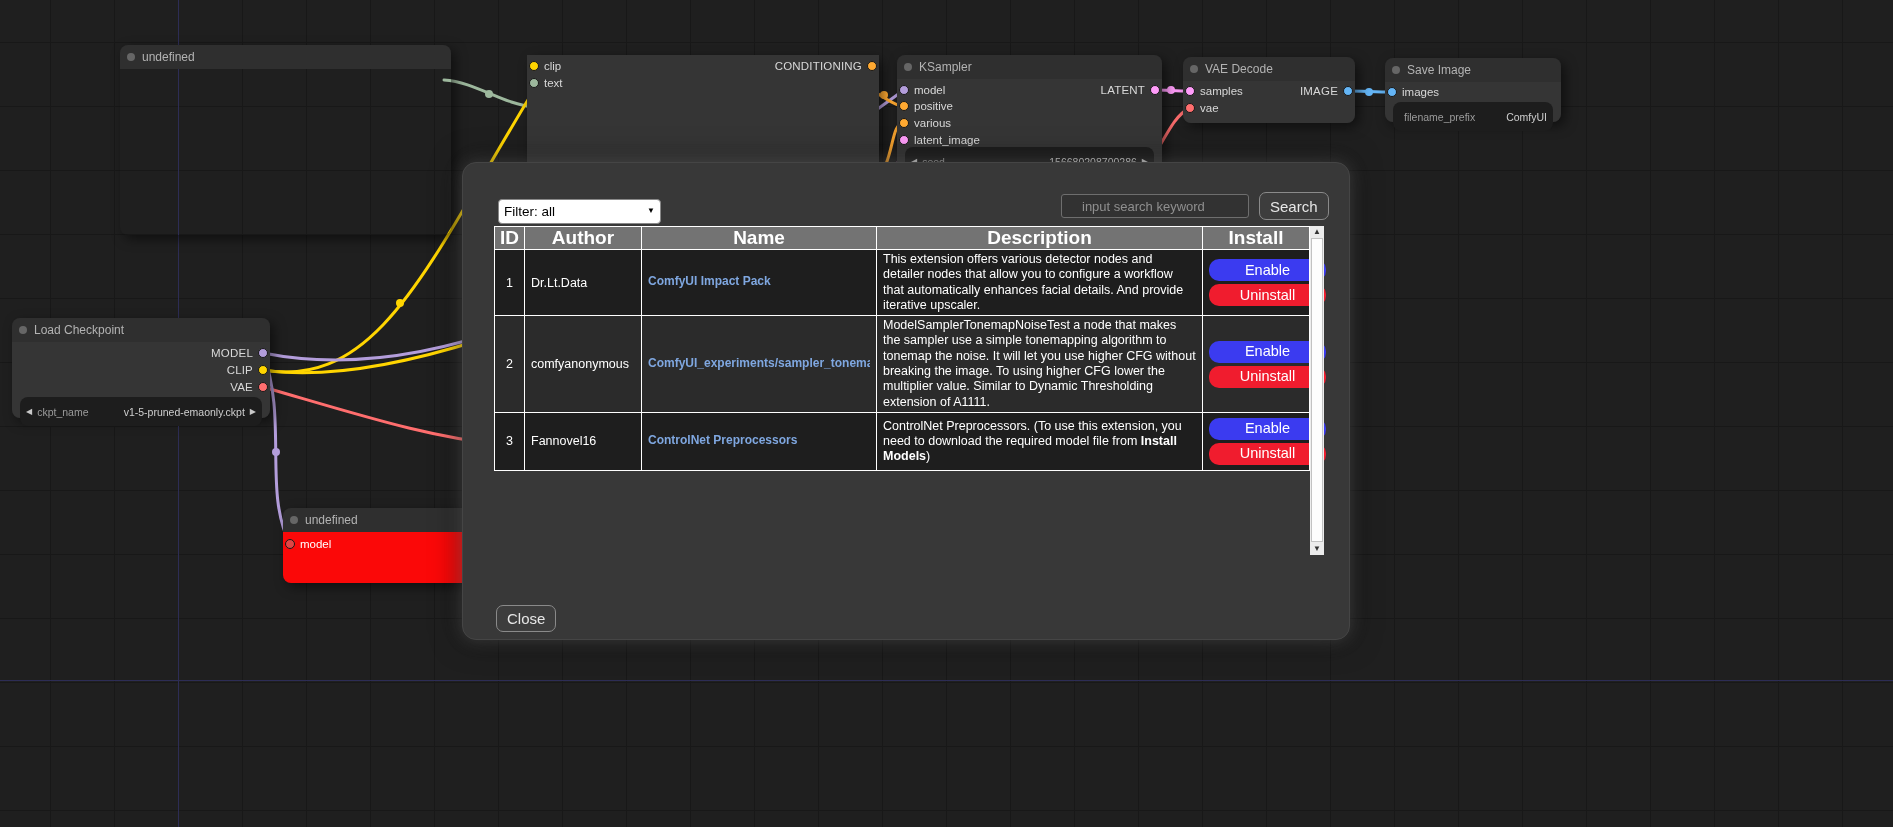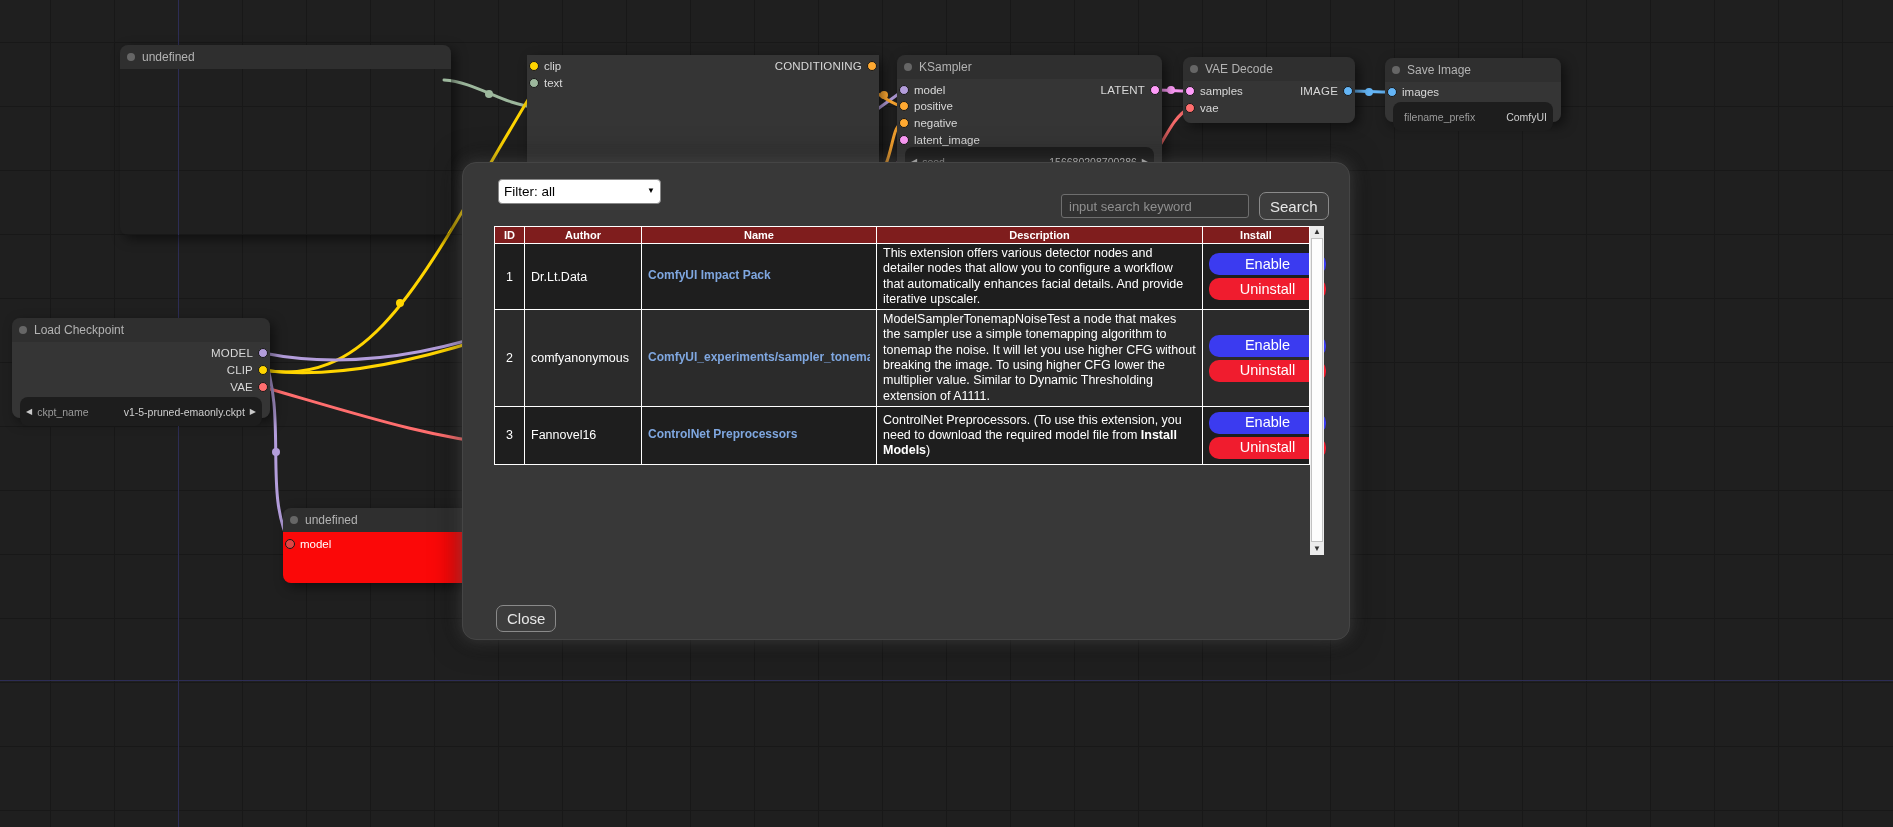--- a/index.html
+++ b/index.html
@@ -53,38 +53,38 @@
     display:flex;align-items:center;font-size:10.5px;color:#aaa;padding:0 6px;}
   .widget .arr{color:#c9c9c9;font-size:8px;line-height:15px;}
   .widget .wlabel{margin:0 5px;color:#9b9b9b;}
   .widget .wvalue{margin-left:auto;margin-right:5px;color:#cfcfcf;}
   .widget.noarrow .wvalue{margin-right:0;}
 
   
   .dialog{position:absolute;left:462px;top:162px;width:888px;height:478px;z-index:10;
     background:#383838;border-radius:14px;border:1px solid #454545;
     box-shadow:0 0 18px rgba(210,210,210,.22), 0 0 30px rgba(0,0,0,.55);}
-  .filter-wrap{position:absolute;left:35px;top:16px;width:163px;height:25px;}
+  .filter-wrap{position:absolute;left:35px;top:36px;width:163px;height:25px;}
   .filter-wrap select{width:100%;height:100%;appearance:none;-webkit-appearance:none;
     background:#fff;color:#000;border:1px solid #888;border-radius:4px;font-size:13.5px;
     font-family:"Liberation Sans",sans-serif;padding:0 18px 0 5px;}
   .filter-caret{position:absolute;right:6px;top:7px;font-size:8px;color:#000;pointer-events:none;}
   .search-input{position:absolute;left:598px;top:31px;width:188px;height:24px;background:#323232;
-    border:1px solid #6e6e6e;border-radius:3px;color:#ddd;font-size:13px;padding:0 7px;
+    border:1px solid #6e6e6e;border-radius:3px;color:#ddd;font-size:13px;padding:0 20px;
     font-family:"Liberation Sans",sans-serif;}
   .search-input::placeholder{color:#8f8f8f;}
   .gray-btn{background:#3d3d3d;border:1px solid #8a8a8a;border-radius:7px;color:#e6e6e6;
     font-size:15px;font-family:"Liberation Sans",sans-serif;padding:0 10px;cursor:pointer;}
   .search-btn{position:absolute;left:796px;top:29px;height:28px;}
   .close-btn{position:absolute;left:33px;top:442px;height:27px;}
 
   table.ext{position:absolute;left:31px;top:63px;width:815px;border-collapse:collapse;
     table-layout:fixed;color:#fff;}
   table.ext th, table.ext td{border:1px solid #fff;}
-  table.ext th{background:#7f1d1d;color:#fff;font-size:11px;font-weight:bold;height:17px;padding:0 2px;}
+  table.ext th{background:#737373;color:#fff;font-size:19px;font-weight:bold;height:17px;padding:0 2px;}
   table.ext td{font-size:12.5px;padding:2px 6px;vertical-align:middle;}
   col.c-id{width:30px;} col.c-author{width:117px;} col.c-name{width:235px;}
   col.c-desc{width:326px;} col.c-install{width:107px;}
   tr.r1{height:64px;background:#1e1e1e;}
   tr.r2{height:77px;background:#2b2b2b;}
   tr.r3{height:54px;background:#1e1e1e;}
   td.td-id{text-align:center;}
   td.td-desc{padding:2px 4px;line-height:15.3px;font-size:12.4px;}
   a.ext-link{color:var(--link);font-weight:bold;font-size:12px;text-decoration:none;white-space:nowrap;display:inline-block;max-width:100%;overflow:hidden;}
   td.td-install{text-align:center;padding:2px 4px;}
@@ -160,21 +160,21 @@
       <div class="slot in" style="top:4px">
         <span class="dot" style="background:var(--wire-model)"></span>
         <span>model</span>
       </div>
       <div class="slot in" style="top:20px">
         <span class="dot" style="background:var(--wire-conditioning)"></span>
         <span>positive</span>
       </div>
       <div class="slot in" style="top:37px">
         <span class="dot" style="background:var(--wire-conditioning)"></span>
-        <span>negative</span>
+        <span>various</span>
       </div>
       <div class="slot in" style="top:54px">
         <span class="dot" style="background:var(--wire-latent)"></span>
         <span>latent_image</span>
       </div>
       <div class="slot out slot-caps" style="top:4px">
         <span>LATENT</span>
         <span class="dot" style="background:var(--wire-latent)"></span>
       </div>
       <div class="widget" style="top:68px">

